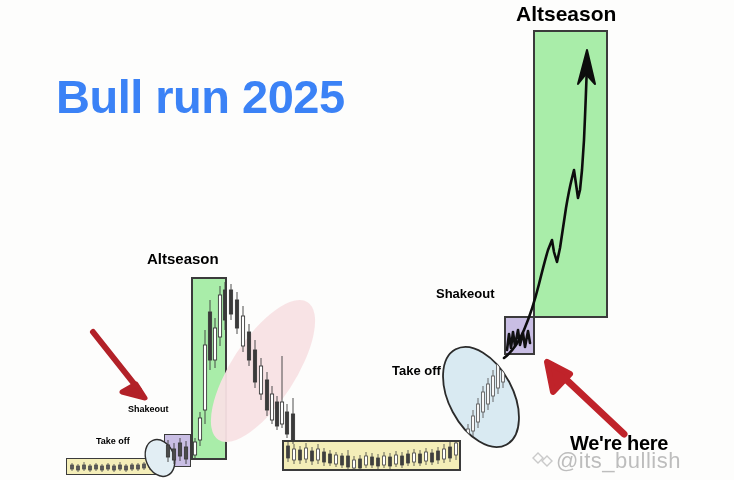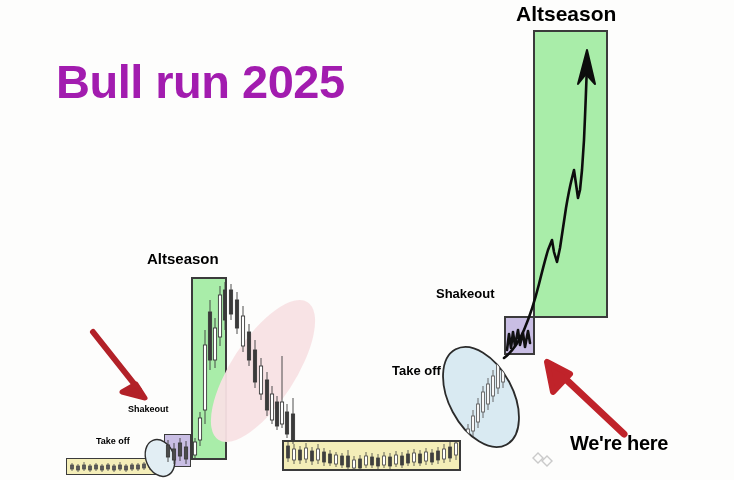--- a/index.html
+++ b/index.html
@@ -11,25 +11,25 @@
   }
   #stage{
     position:relative;
     width:734px;height:480px;
     background:#fdfdfc;
     overflow:hidden;
   }
   
   #title{
     position:absolute;
-    left:56px; top:54px;
+    left:56px; top:69px;
     font-size:47px;
     font-weight:bold;
     letter-spacing:-0.5px;
-    color:#a21caf;
+    color:#3b82f6;
     white-space:nowrap;
     font-family:"Liberation Sans", sans-serif;
   }
   
   .zone{
     position:absolute;
     box-sizing:border-box;
     border:2px solid #3b3b3b;
   }
   .zone.green{ background:#a9eda9; }
@@ -347,14 +347,15 @@
   <div class="lbl md" style="left:392px;top:363px;">Take off</div>
 
   <div class="lbl xl" style="left:516px;top:2px;">Altseason</div>
 
   <div class="lbl here" style="left:570px;top:432px;">We're here</div>
 
   <svg id="wmglyph" viewBox="0 0 30 22" xmlns="http://www.w3.org/2000/svg">
     <path d="M2 8 L7 3 L12 8 L7 13 Z" fill="none" stroke="currentColor" stroke-width="1.4"></path>
     <path d="M11 11 L16 6 L21 11 L16 16 Z" fill="none" stroke="currentColor" stroke-width="1.4"></path>
   </svg>
+  <div id="wm">@its_bullish</div>
 
 </div>
 
 </body></html>

